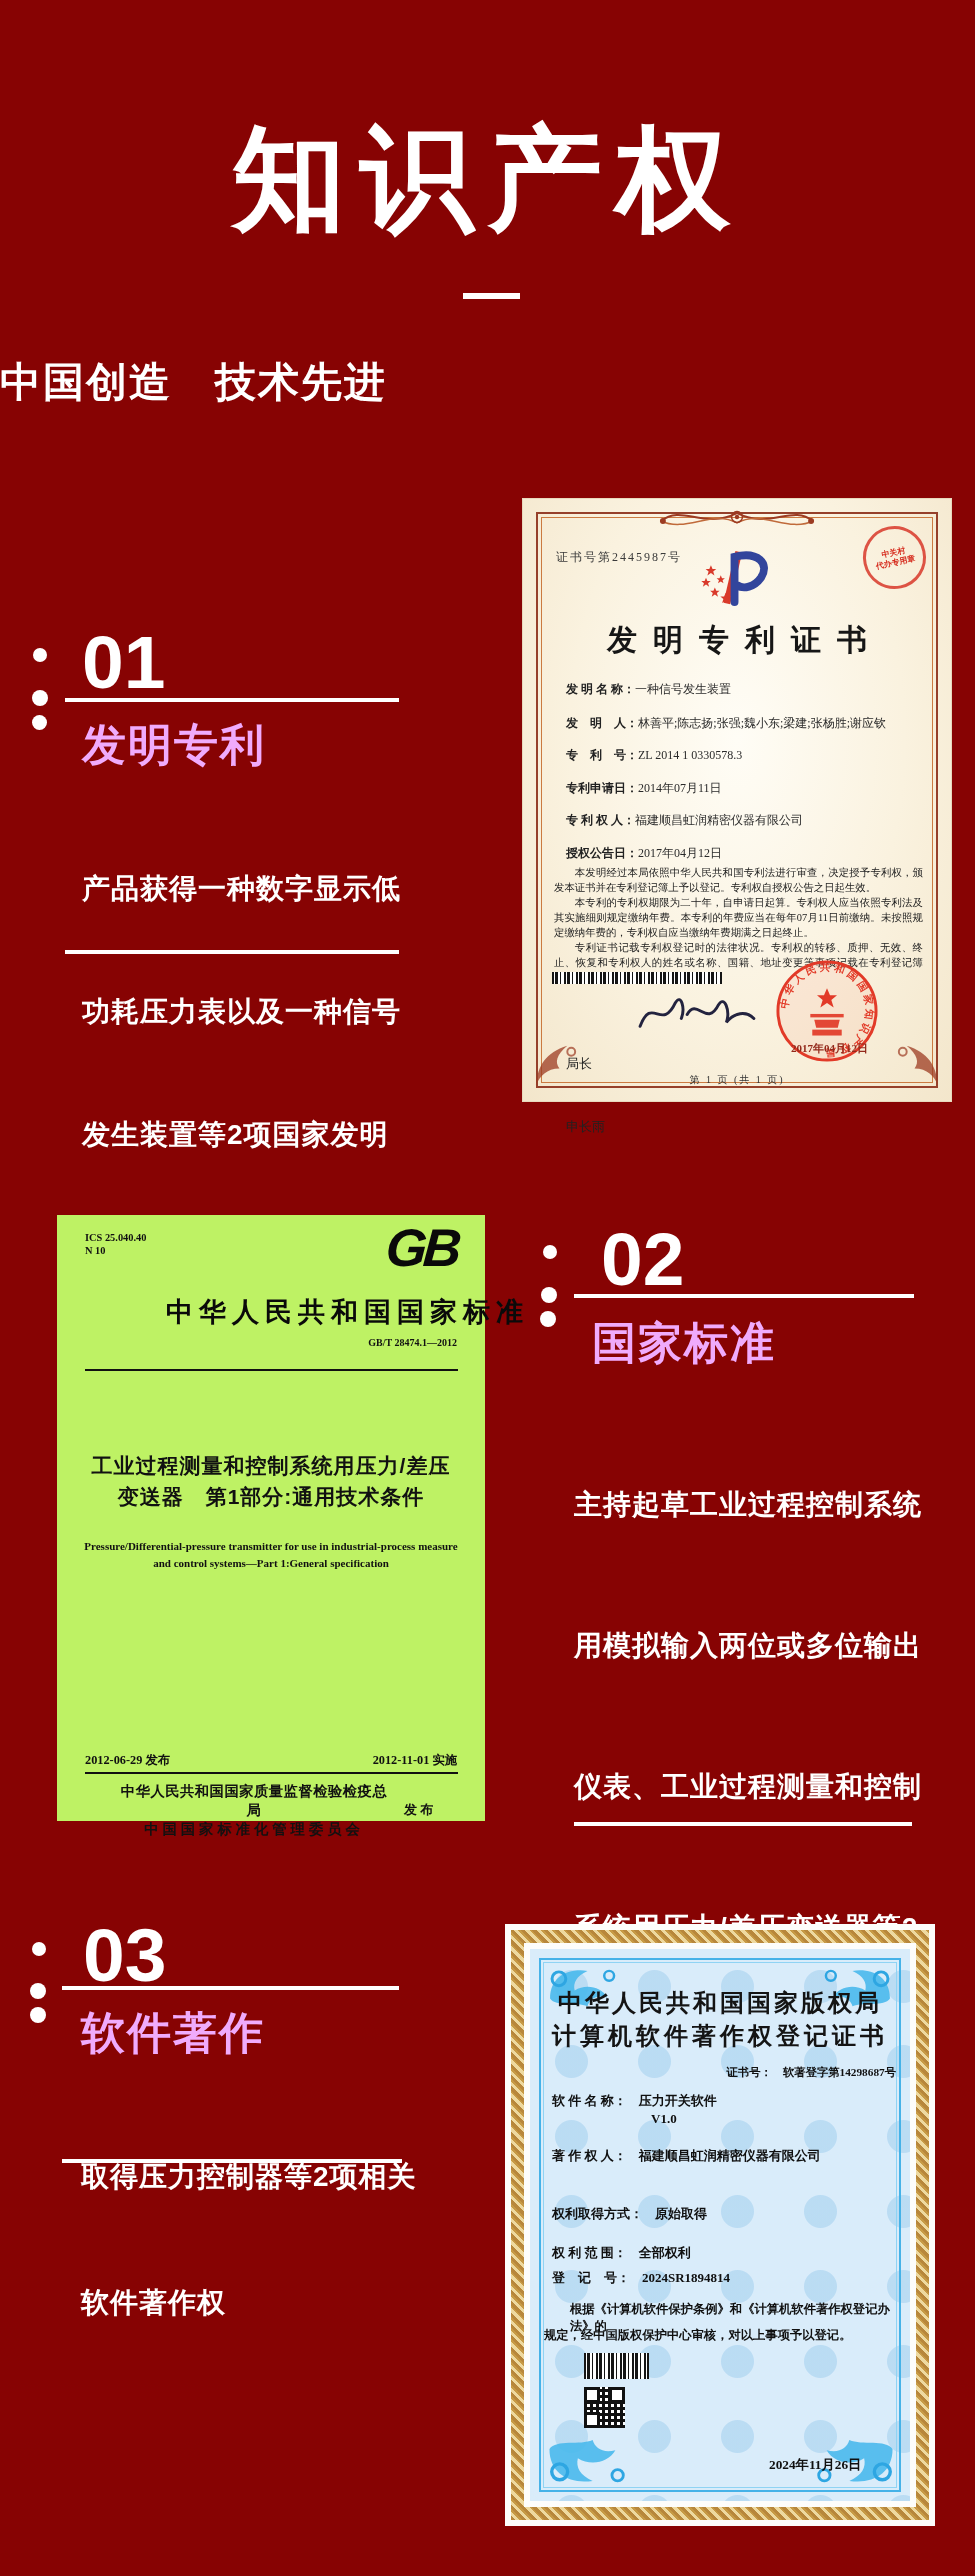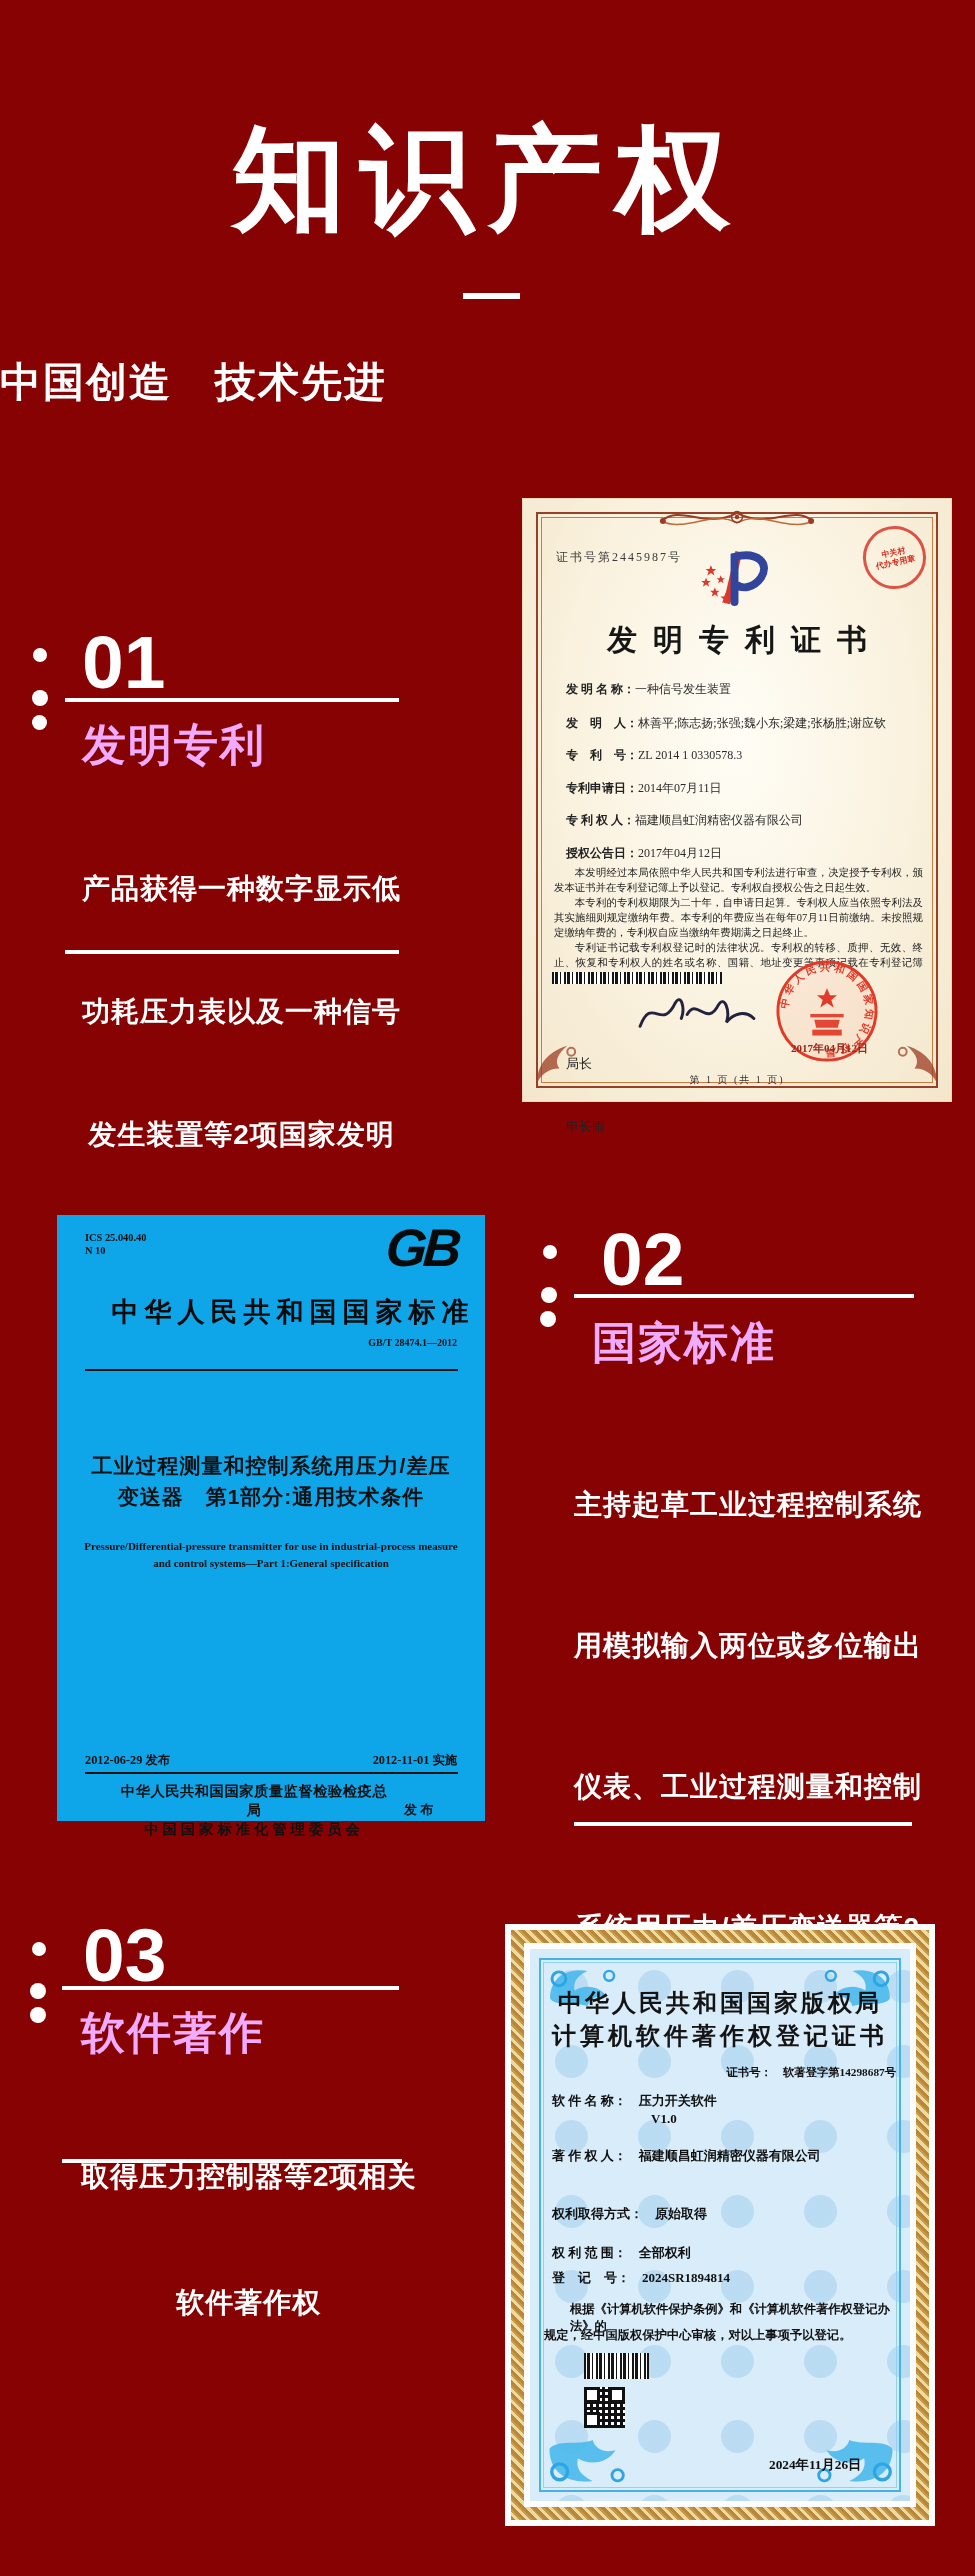--- a/index.html
+++ b/index.html
@@ -14,21 +14,21 @@
   .title-divider{left:463px;top:293px;width:57px;height:6px;background:#fff;}
   .subtitle{left:0;top:355px;width:976px;text-align:left;font-size:41px;font-weight:700;
             letter-spacing:2px;color:#fff;}
 
   
   .dot{position:absolute;background:#fff;border-radius:50%;}
   .sec-num{font-size:75px;font-weight:800;color:#fff;line-height:1;}
   .sec-line{position:absolute;height:4px;background:#fff;}
   .sec-head{font-size:44px;font-weight:800;color:#f0abfc;line-height:1;letter-spacing:2px;}
   .sec-desc{color:#fff;font-size:28px;font-weight:600;white-space:pre;}
-  .sec-desc div{letter-spacing:1px;text-align:center;}
+  .sec-desc div{letter-spacing:1px;}
 
   
   .pat-cert{left:522px;top:498px;width:430px;height:604px;
             background:radial-gradient(ellipse at 50% 40%, #fffdf6 0%, #faf2df 55%, #f3e6cb 100%);
             box-shadow:0 0 0 1px #e8d9bd inset;}
   .pat-b1{position:absolute;inset:14px;border:2px solid #96402a;}
   .pat-b2{position:absolute;inset:19px;border:1px solid #cb7a40;}
   .pat-certno{left:34px;top:51px;font-size:12px;letter-spacing:2px;color:#3a3a3a;}
   .pat-title{left:0;top:122px;width:430px;text-align:center;font-size:30px;font-weight:700;
              color:#161616;letter-spacing:16px;text-indent:16px;}
@@ -42,25 +42,25 @@
   .pat-director{left:44px;top:513px;font-size:13px;color:#222;line-height:21px;white-space:pre;}
   .pat-sealdate{left:258px;top:543px;width:99px;text-align:center;font-size:11px;color:#93291b;
                 font-weight:700;}
   .pat-page{left:0;top:575px;width:430px;text-align:center;font-size:10px;color:#333;letter-spacing:2px;}
   .corner-seal{left:341px;top:28px;width:57px;height:57px;border-radius:50%;
                border:3px solid rgba(214,44,30,.8);display:flex;flex-direction:column;
                align-items:center;justify-content:center;transform:rotate(-12deg);}
   .corner-seal span{color:#d62c1e;font-size:8px;font-weight:700;line-height:10px;}
 
   
-  .gb-doc{left:57px;top:1215px;width:428px;height:606px;background:#0ea5e9;color:#111;}
+  .gb-doc{left:57px;top:1215px;width:428px;height:606px;background:#bef264;color:#111;}
   .gb-ics{left:28px;top:16px;font-size:10.4px;font-weight:700;line-height:13px;white-space:pre;}
   .gb-logo{right:28px;top:2px;font-size:53px;font-weight:900;font-style:italic;
            letter-spacing:-4px;color:#0a0a0a;transform:skewX(-4deg);}
-  .gb-stdtitle{left:0;top:79px;width:472px;text-align:center;font-size:27px;font-weight:700;
+  .gb-stdtitle{left:0;top:79px;width:472px;text-align:right;font-size:27px;font-weight:700;
                letter-spacing:6px;color:#0a0a0a;}
   .gb-stdno{right:28px;top:122px;font-size:10px;font-weight:700;}
   .gb-hr{left:28px;top:154px;width:373px;height:2px;background:#111;}
   .gb-title{left:0;width:428px;text-align:center;font-size:21px;font-weight:700;letter-spacing:1px;}
   .gb-en{left:0;width:428px;text-align:center;font-size:11px;font-weight:700;}
   .gb-date{top:537px;font-size:12.3px;font-weight:700;}
   .gb-hr2{left:28px;top:557px;width:373px;height:1.5px;background:#111;}
   .gb-issuer{left:59px;top:567px;width:276px;text-align:center;font-weight:700;}
   .gb-pub{left:347px;top:575px;font-size:13px;font-weight:700;white-space:pre;margin-top:11px;}
 

